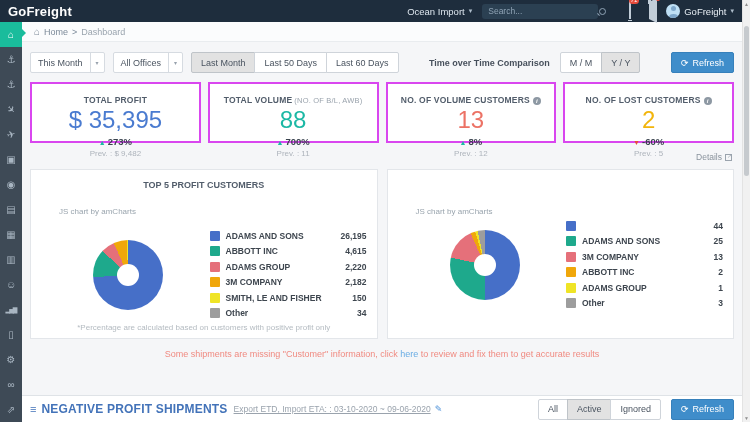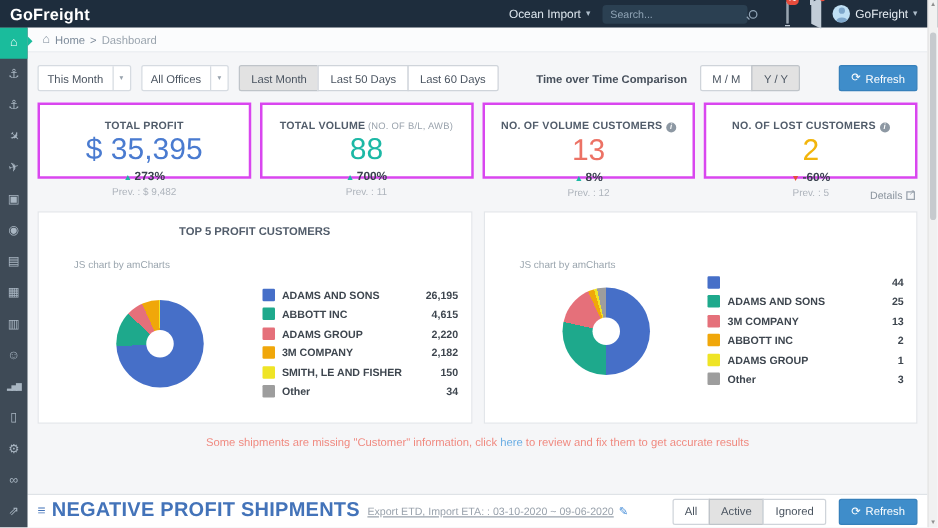--- a/index.html
+++ b/index.html
@@ -127,21 +127,21 @@
   .vl { text-align:right; }
   .footnote { position:absolute; bottom:6px; left:0; right:0; text-align:center; font-size:8px; color:#b4bbc1; }
 
   .warning-row { text-align:center; font-size:9px; color:#f08a80; padding-top:10px; flex:0 0 auto; }
   .warning-row .wlink { color:#6aade4; cursor:pointer; }
 
   
   .bottom-bar { margin-top:auto; height:27px; background:#fff; border-top:1px solid #dfe3e7;
                 display:flex; align-items:center; padding:0 8px; flex:0 0 auto; }
   .list-ico { color:#4373b9; font-size:11px; margin-right:5px; font-weight:bold; }
-  .bb-title { font-size:16px; font-weight:bold; color:#4373b9; letter-spacing:.2px; margin-right:6px; }
+  .bb-title { font-size:12px; font-weight:bold; color:#4373b9; letter-spacing:.2px; margin-right:6px; }
   .bb-sub { font-size:8.5px; color:#9aa3ad;text-decoration:underline; }
   .pencil { color:#4a90d9; font-size:9px; margin-left:4px; cursor:pointer; }
   .bb-right { margin-left:auto; display:flex; align-items:center; gap:10px; }
 </style>
 </head>
 <body>
 
 <div class="app">
 
   <header class="topnav">
@@ -347,20 +347,21 @@
                 <span class="lb">SMITH, LE AND FISHER</span>
                 <span class="vl">150</span>
               </div>
               <div class="lg-row">
                 <span class="sw" style="background: rgb(157, 157, 157);"></span>
                 <span class="lb">Other</span>
                 <span class="vl">34</span>
               </div>
             </div>
         </div>
+        <div class="footnote">*Percentage are calculated based on customers with positive profit only</div>
       </section>
       <section class="chart-card">
         <span class="credit">JS chart by amCharts</span>
         <div class="chart-body">
           <div class="donut" id="donut1" style="background: conic-gradient(rgb(70, 111, 200) 0deg, rgb(70, 111, 200) 180deg, rgb(30, 169, 140) 180deg, rgb(30, 169, 140) 282.27deg, rgb(229, 112, 122) 282.27deg, rgb(229, 112, 122) 335.45deg, rgb(240, 167, 10) 335.45deg, rgb(240, 167, 10) 343.64deg, rgb(239, 228, 38) 343.64deg, rgb(239, 228, 38) 347.73deg, rgb(157, 157, 157) 347.73deg, rgb(157, 157, 157) 360deg);">
             <div class="hole"></div>
           </div>
           <div class="legend" id="legend1">
               <div class="lg-row">
                 <span class="sw" style="background: rgb(70, 111, 200);"></span>

